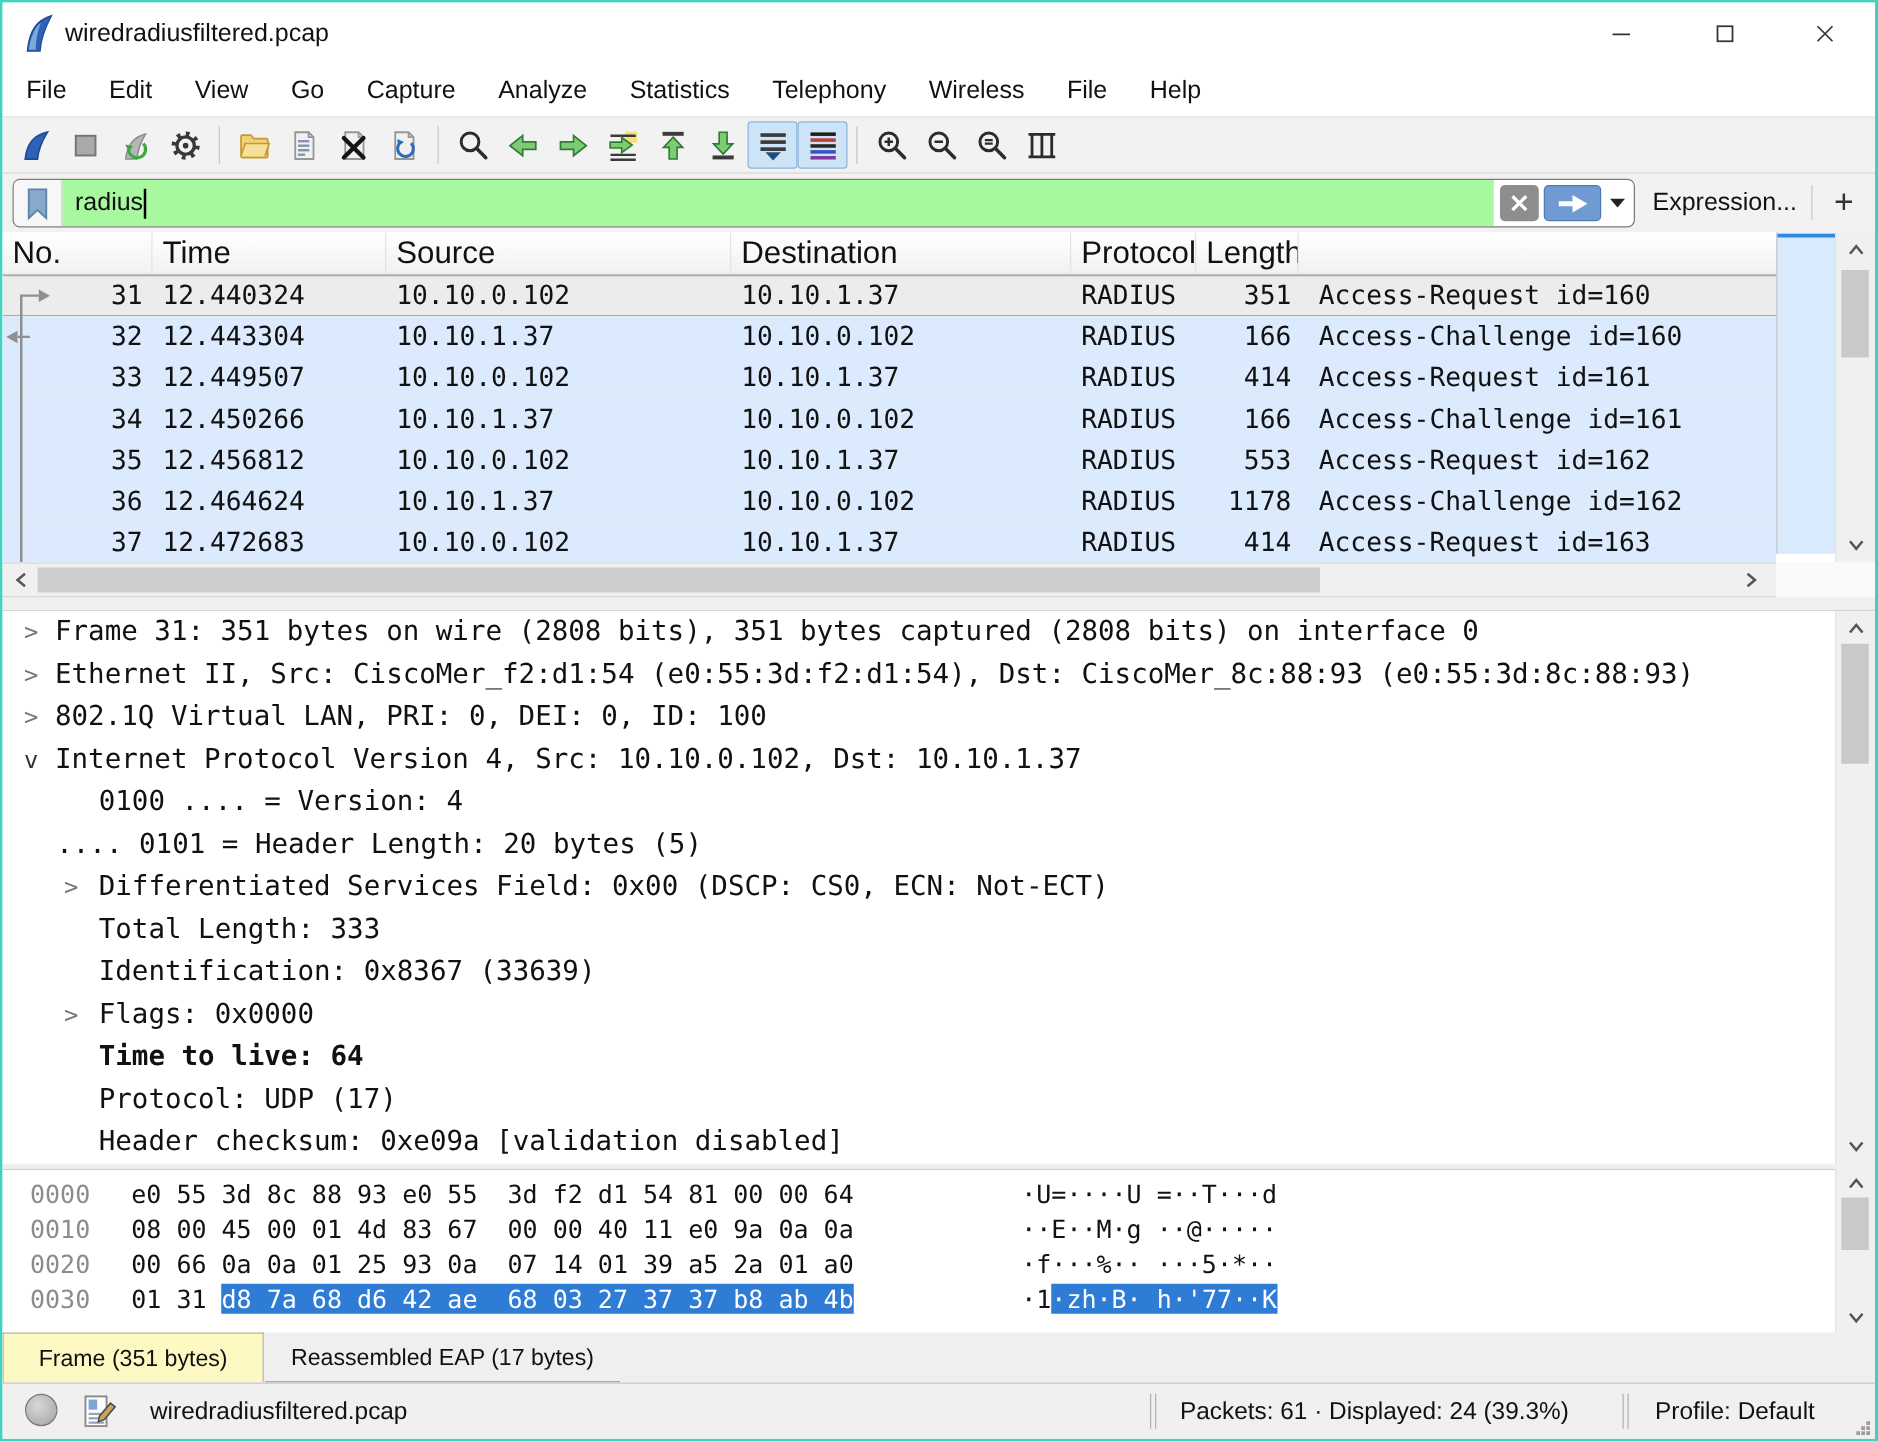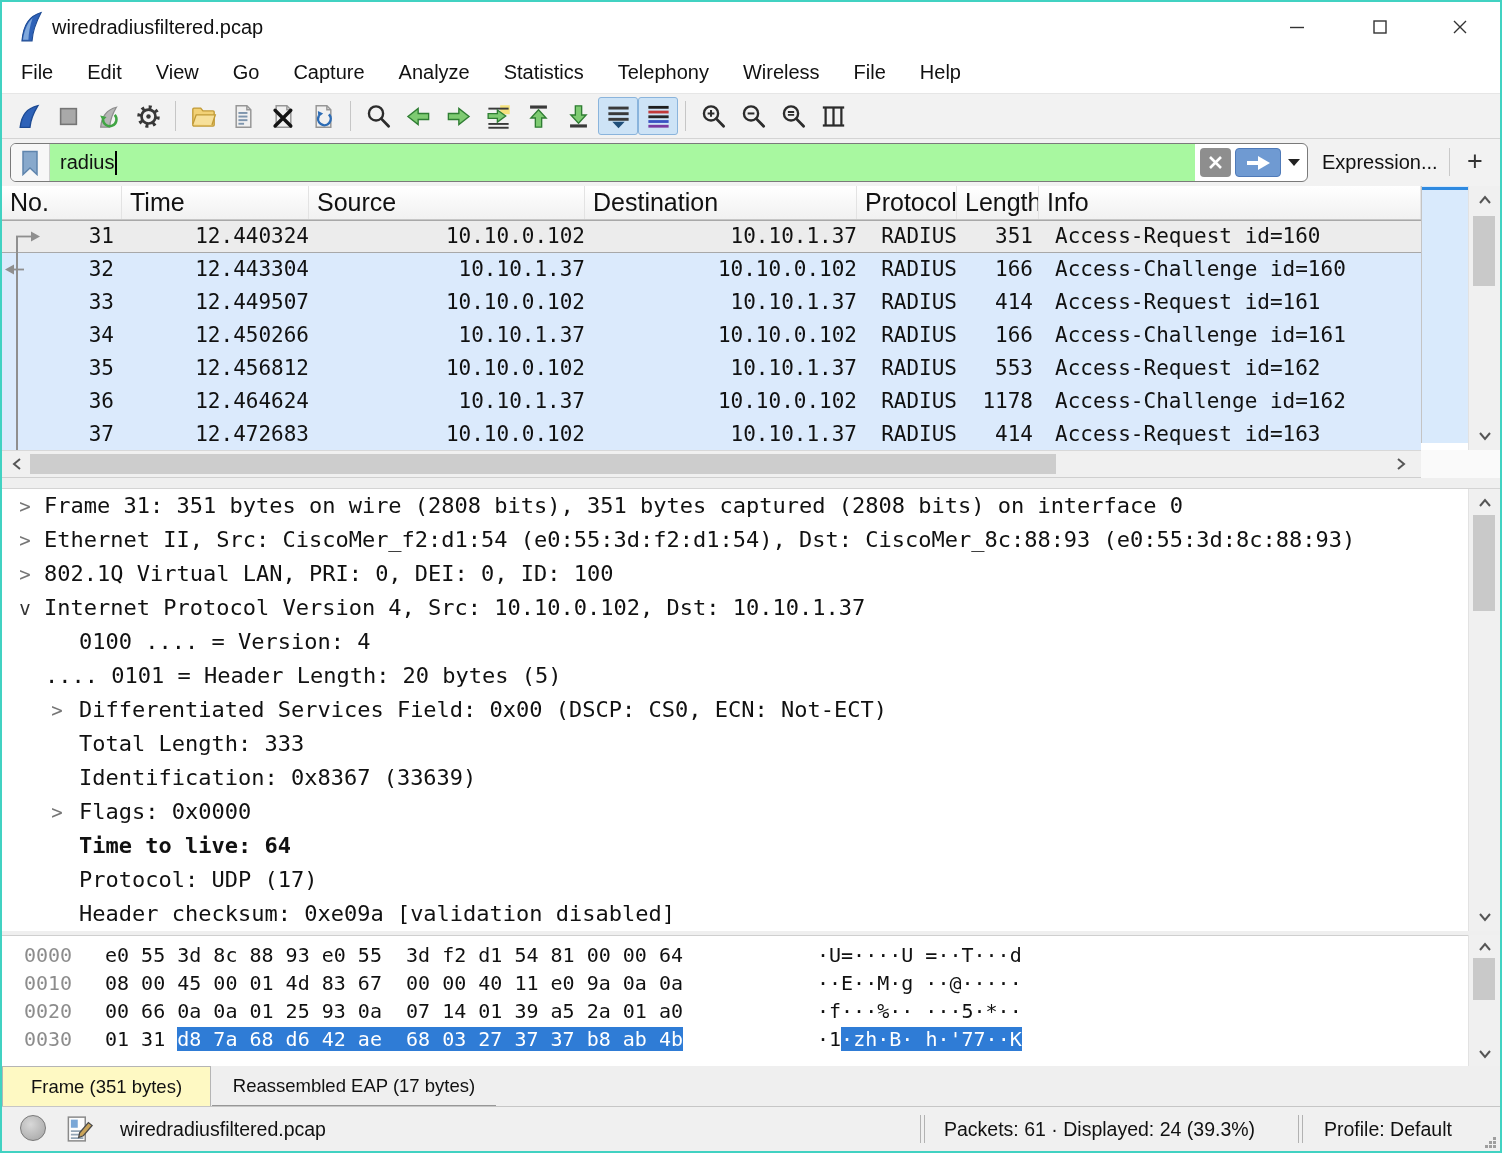--- a/index.html
+++ b/index.html
@@ -38,21 +38,21 @@
   
   #packetlist{position:absolute;top:184px;left:0;width:1419px;height:264px;background:#fff;overflow:hidden;}
   .phead{display:grid;grid-template-columns:120px 187px 276px 272px 100px 82px 1fr;height:34px;line-height:33px;
          background:linear-gradient(#ffffff,#f1f1f1);border-bottom:1px solid #c6c6c6;font-size:25px;box-sizing:border-box;}
   .phead>div{padding-left:8px;border-right:1px solid #e3e3e3;overflow:hidden;box-sizing:border-box;}
   .prow{display:grid;grid-template-columns:120px 187px 276px 272px 100px 82px 1fr;height:33px;line-height:33px;
         background:#dbeafc;font-family:"DejaVu Sans Mono",monospace;font-size:21px;white-space:pre;}
   .prow.sel{background:#ececec;box-shadow:inset 0 1px 0 #a8a8a8,inset 0 -1px 0 #a8a8a8;}
   .prow>div{overflow:hidden;}
   .c-no{text-align:right;padding-right:8px;position:relative;}
-  .c-pad{padding-left:8px;text-align:right;}
+  .c-pad{padding-left:8px;}
   .c-len{text-align:right;padding-right:6px;}
   .c-info{padding-left:16px;}
   #bracket-line{position:absolute;left:14px;top:50px;width:2px;height:214px;background:#8f8f8f;}
   .marker-svg{position:absolute;left:0;top:0;}
   
   #minimap{position:absolute;top:184px;left:1419px;width:47px;height:257px;background:#d9eafc;border-left:1px solid #c4c4c4;box-sizing:border-box;}
   #minimap-indicator{position:absolute;top:1px;left:0;right:0;height:3px;background:#2f8ae0;}
   .vscroll{position:absolute;left:1466px;width:32px;background:#f0f0f0;border-left:1px solid #e2e2e2;box-sizing:border-box;}
   .sb-arrow{position:absolute;left:0;width:100%;height:20px;display:flex;align-items:center;justify-content:center;}
   .sb-thumb{position:absolute;left:4px;width:22px;background:#c9c9c9;}
@@ -305,21 +305,20 @@
   </div>
 
   <div id="packetlist">
     <div class="phead" id="plist-head">
         <div>No.</div>
         <div>Time</div>
         <div>Source</div>
         <div>Destination</div>
         <div>Protocol</div>
         <div>Length</div>
-        <div>Info</div>
       </div>
     <div id="plist-rows">
         <div class="prow sel"><div class="c-no"><svg class="marker-svg" width="44" height="33">
               <path d="M14 16.5 H29" stroke="#8f8f8f" stroke-width="1.8"></path>
               <path d="M29 11.5 L38 16.5 L29 21.5 Z" fill="#8f8f8f"></path>
             </svg>31</div><div class="c-pad">12.440324</div><div class="c-pad">10.10.0.102</div><div class="c-pad">10.10.1.37</div><div class="c-pad">RADIUS</div><div class="c-len">351</div><div class="c-info">Access-Request id=160</div></div>
         <div class="prow"><div class="c-no"><svg class="marker-svg" width="44" height="33">
               <path d="M12 16.5 H22" stroke="#8f8f8f" stroke-width="1.8"></path>
               <path d="M12 11.5 L3 16.5 L12 21.5 Z" fill="#8f8f8f"></path>
             </svg>32</div><div class="c-pad">12.443304</div><div class="c-pad">10.10.1.37</div><div class="c-pad">10.10.0.102</div><div class="c-pad">RADIUS</div><div class="c-len">166</div><div class="c-info">Access-Challenge id=160</div></div>

